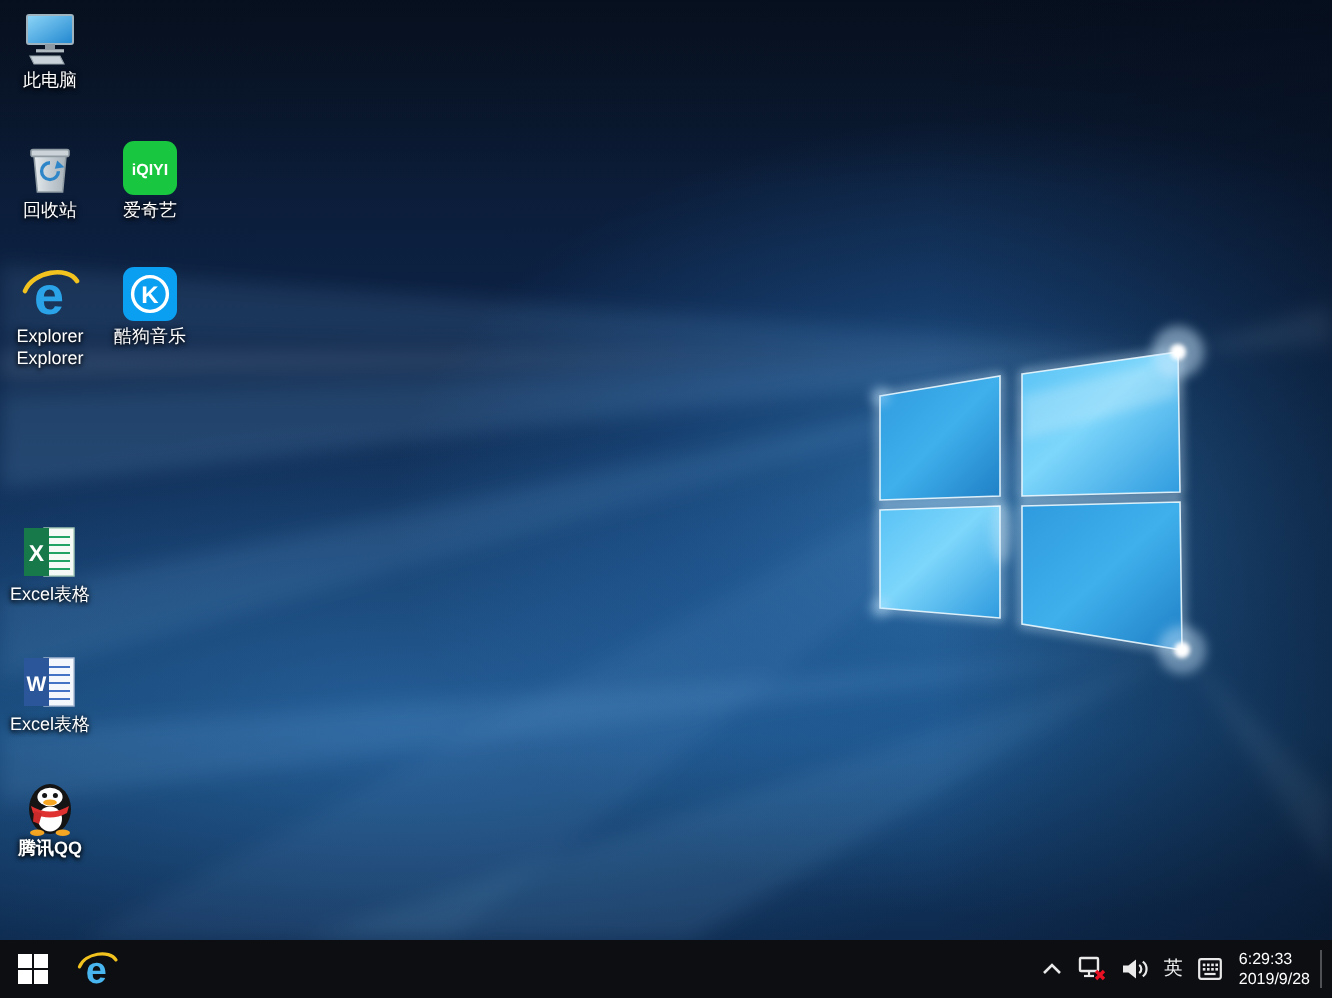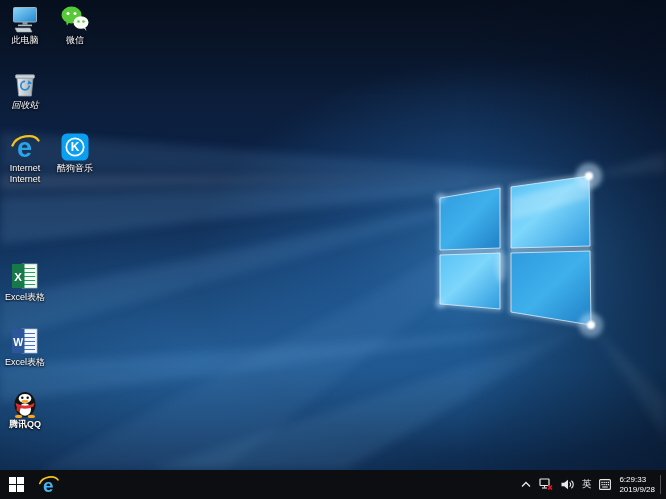--- a/index.html
+++ b/index.html
@@ -147,21 +147,21 @@
           <rect x="3.5" y="3.5" width="23" height="14.5" rx="1" fill="url(#scr1)" stroke="#9fb3bf" stroke-width="1"></rect>
           <rect x="12.5" y="18" width="5" height="2.6" fill="#8d9aa3"></rect>
           <rect x="8" y="20.6" width="14" height="1.6" fill="#aeb9c0"></rect>
           <polygon points="5,24 20,24 22,28 7,28" fill="#c9d2d8"></polygon>
           <polygon points="5,24 20,24 22,28 7,28" fill="none" stroke="#97a3ab" stroke-width="0.6"></polygon>
         </svg>
       </div>
       <div class="lbl">此电脑</div>
     </div>
 
-    <div class="dicon" style="left:2px;top:69px;font-style:italic;">
+    <div class="dicon" style="left:2px;top:69px;">
       <div class="art">
         <svg width="30" height="30" viewBox="0 0 30 30">
           <defs>
               <linearGradient id="bin1" x1="0" y1="0" x2="1" y2="0">
             <stop offset="0" stop-color="#e6ebee"></stop>
                 <stop offset="0.5" stop-color="#c3ccd2"></stop>
                 <stop offset="1" stop-color="#a8b2b9"></stop>
           </linearGradient>
             </defs>
           <path d="M7,9 L23,9 L21.3,27 L8.7,27 Z" fill="url(#bin1)" stroke="#8f9aa2" stroke-width="0.8"></path>
@@ -173,21 +173,21 @@
       <div class="lbl">回收站</div>
     </div>
 
     <div class="dicon" style="left:2px;top:132px;">
       <div class="art">
         <svg width="30" height="30" viewBox="0 0 30 30">
           <text x="14.5" y="25" font-size="27" font-weight="bold" fill="#2aa3e8" text-anchor="middle">e</text>
           <path d="M2.5,13.5 C6.5,3.5 24,1 28.5,8.5" fill="none" stroke="#f2c21f" stroke-width="2.3" stroke-linecap="round"></path>
         </svg>
       </div>
-      <div class="lbl">Internet Internet</div>
+      <div class="lbl">Explorer Explorer</div>
     </div>
 
 
     <div class="dicon" style="left:2px;top:261px;">
       <div class="art">
         <svg width="30" height="30" viewBox="0 0 30 30">
           <rect x="12" y="3" width="15" height="24" fill="#f5faf7" stroke="#a9cbb8" stroke-width="0.7"></rect>
           <g stroke="#21a366" stroke-width="1">
             <line x1="14" y1="7.5" x2="25" y2="7.5"></line>
               <line x1="14" y1="11.5" x2="25" y2="11.5"></line>
@@ -231,36 +231,30 @@
           <ellipse cx="15" cy="21.5" rx="6" ry="6.2" fill="#ffffff"></ellipse>
           <path d="M5.5,15 Q15,20.5 24.5,15 L23.5,18.5 Q15,23 6.5,18.5 Z" fill="#e03131"></path>
           <path d="M7,17.5 L11,18.7 L9.5,24 L6.5,22.8 Z" fill="#c92a2a"></path>
           <ellipse cx="8.6" cy="28.4" rx="3.6" ry="1.6" fill="#f5a623"></ellipse>
           <ellipse cx="21.4" cy="28.4" rx="3.6" ry="1.6" fill="#f5a623"></ellipse>
         </svg>
       </div>
       <div class="lbl">腾讯QQ</div>
     </div>
 
-    <div class="dicon" style="left:52px;top:4px;">
-      <div class="art">
-        <svg width="30" height="30" viewBox="0 0 30 30">
-          <ellipse cx="11.5" cy="11" rx="10" ry="8.5" fill="#57c838"></ellipse>
-          <polygon points="6,18.5 10.5,16.5 7,21.5" fill="#57c838"></polygon>
-          <circle cx="8" cy="9.5" r="1.5" fill="#ffffff"></circle>
-          <circle cx="15" cy="9.5" r="1.5" fill="#ffffff"></circle>
-          <ellipse cx="21" cy="18.5" rx="7.5" ry="6.3" fill="#f6fcf4"></ellipse>
-          <polygon points="25.5,24 23,23 26.5,27" fill="#f6fcf4"></polygon>
-          <circle cx="18.5" cy="17.5" r="1.2" fill="#57c838"></circle>
-          <circle cx="23.5" cy="17.5" r="1.2" fill="#57c838"></circle>
-        </svg>
-      </div>
-      <div class="lbl">微信</div>
-    </div>
-
+
+    <div class="dicon" style="left:52px;top:69px;">
+      <div class="art">
+        <svg width="30" height="30" viewBox="0 0 30 30">
+          <rect x="1.5" y="1.5" width="27" height="27" rx="5.5" fill="#19c63f"></rect>
+          <text x="15" y="18.5" font-size="8" font-weight="bold" fill="#ffffff" text-anchor="middle">iQIYI</text>
+        </svg>
+      </div>
+      <div class="lbl">爱奇艺</div>
+    </div>
 
     <div class="dicon" style="left:52px;top:132px;">
       <div class="art">
         <svg width="30" height="30" viewBox="0 0 30 30">
           <rect x="1.5" y="1.5" width="27" height="27" rx="5.5" fill="#0b9ff2"></rect>
           <circle cx="15" cy="15" r="8.7" fill="none" stroke="#ffffff" stroke-width="1.7"></circle>
           <text x="15" y="19.3" font-size="12" font-weight="bold" fill="#ffffff" text-anchor="middle">K</text>
         </svg>
       </div>
       <div class="lbl">酷狗音乐</div>

